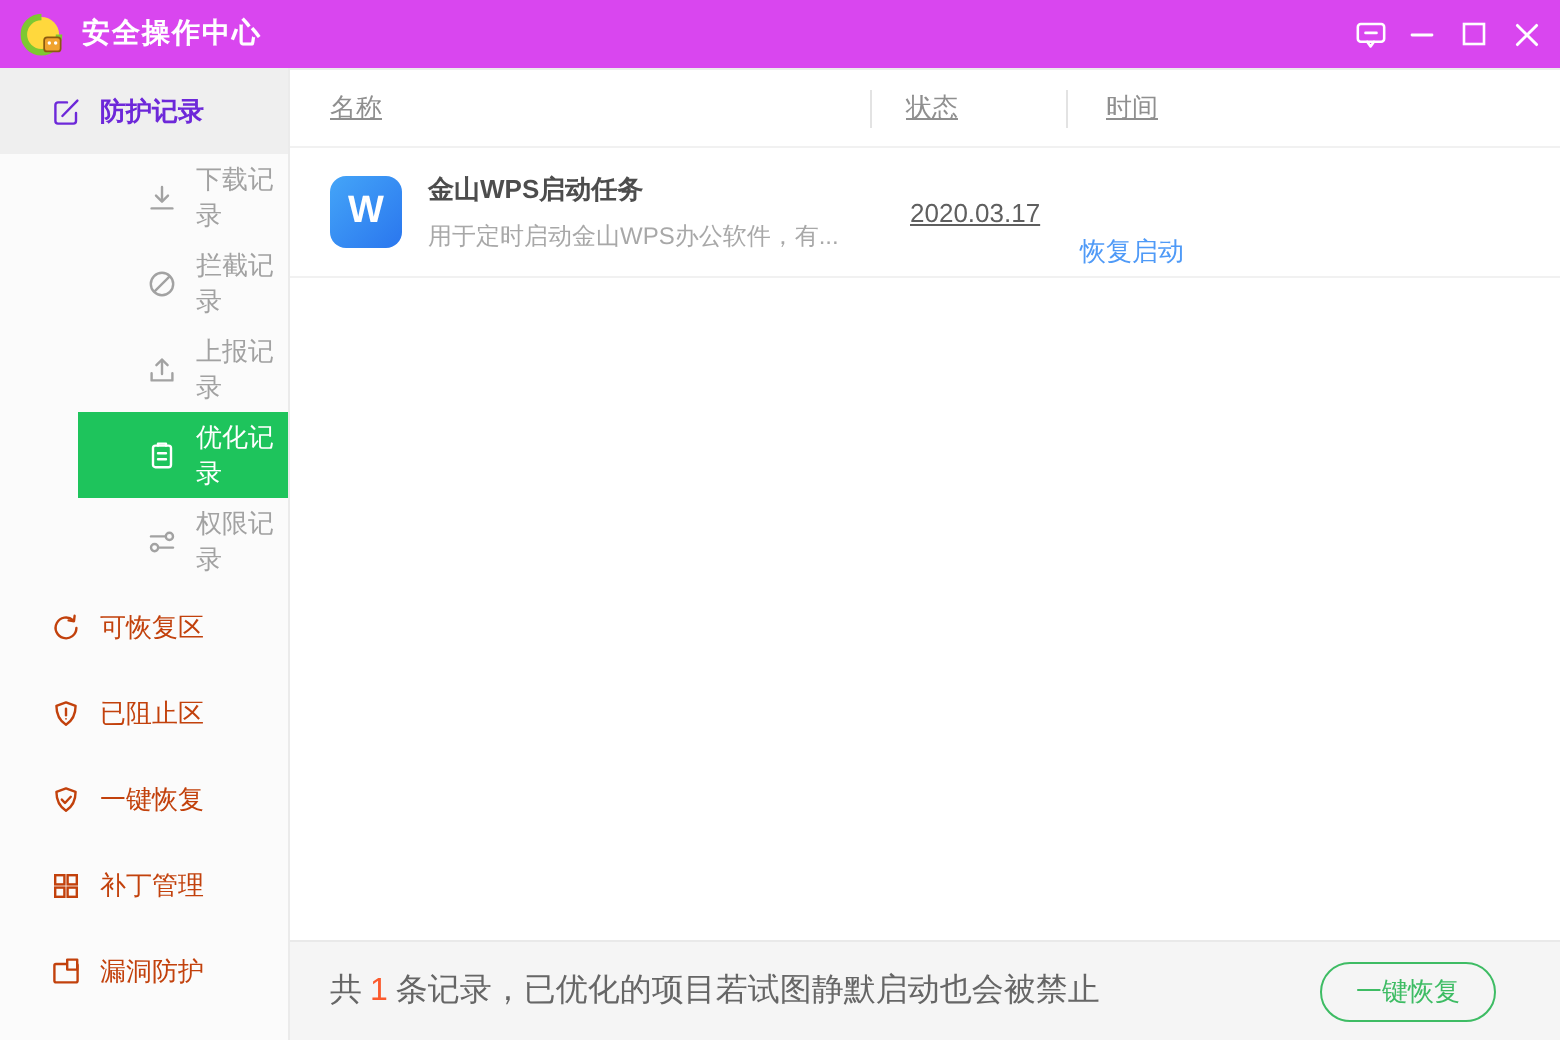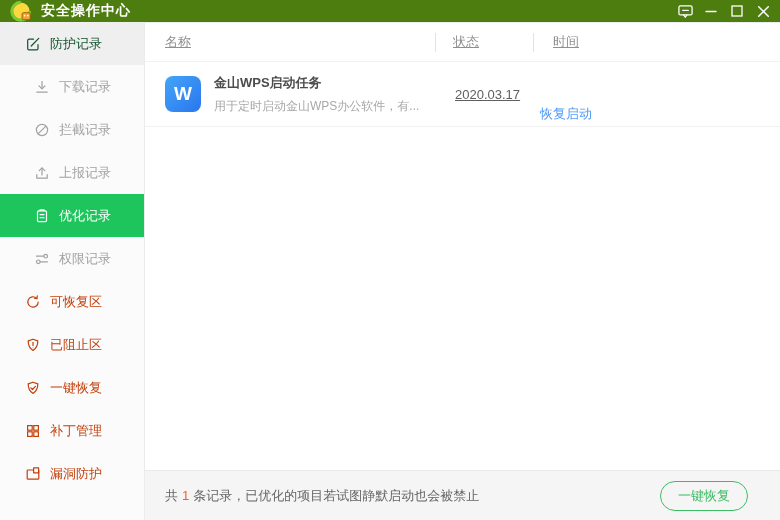--- a/index.html
+++ b/index.html
@@ -2,34 +2,34 @@
 <html><head>
 <meta charset="utf-8">
 <style>
   html,body{margin:0;padding:0;background:#ddd;}
   .window{
     width:780px;height:520px;display:flex;flex-direction:column;
     font-family:"Liberation Sans","DejaVu Sans",sans-serif;
     background:#fff;overflow:hidden;position:relative;
   }
   
-  .titlebar{height:22px;flex:none;background:#4d7c0f;display:flex;align-items:center;padding-left:10px;}
+  .titlebar{height:34px;flex:none;background:#d946ef;display:flex;align-items:center;padding-left:10px;}
   .logo{width:23px;height:23px;margin-right:8px;flex:none;}
   .title{color:#fff;font-size:14px;font-weight:700;letter-spacing:1px;}
   .controls{margin-left:auto;display:flex;align-items:center;height:35px;}
   .ctrl{width:26px;height:35px;display:flex;align-items:center;justify-content:center;color:#fff;cursor:pointer;}
   .ctrl:last-child{margin-right:4px;}
   .ctrl svg{display:block;}
   
   .body{flex:1;display:flex;min-height:0;}
   .sidebar{width:145px;flex:none;background:#fbfbfb;border-right:1px solid #ebebeb;box-sizing:border-box;}
   .nav-item{height:43px;display:flex;align-items:center;gap:9px;padding-left:25px;color:#c2410c;font-size:13px;cursor:pointer;}
   .nav-item svg{flex:none;display:block;}
-  .nav-item.sub{padding-left:34px;color:#a2a2a2;}
-  .nav-item.section{background:#efefef;color:#14532d;}
+  .nav-item.sub{padding-left:34px;color:#a2a2a2;margin-left:39px;}
+  .nav-item.section{background:#efefef;color:#6d28d9;font-weight:bold;}
   .nav-item.selected{background:#1ec45c;color:#fff;align-items:center;}
   
   .main{flex:1;display:flex;flex-direction:column;background:#fff;min-width:0;}
   .grid{display:grid;grid-template-columns:290px 98px 165px 1fr;align-items:center;}
   .thead{height:40px;flex:none;border-top:1px solid #ececec;border-bottom:1px solid #f1f1f1;box-sizing:border-box;}
   .th{font-size:13px;color:#8f8f8f;position:relative;height:100%;display:flex;align-items:center;text-decoration:underline;}
   .th:nth-child(1){padding-left:20px;}
   .th:nth-child(2){padding-left:18px;}
   .th:nth-child(3){padding-left:20px;}
   .th:nth-child(4){padding-left:17px;}
@@ -40,21 +40,21 @@
     color:#fff;display:flex;align-items:center;justify-content:center;font-weight:800;font-size:19px;}
   .name-text{min-width:0;}
   .item-title{font-size:13px;color:#4d4d4d;font-weight:700;margin-bottom:6px;white-space:nowrap;}
   .item-desc{font-size:12px;color:#a8a8a8;white-space:nowrap;overflow:hidden;text-overflow:ellipsis;}
   .cell{font-size:13px;color:#5f5f5f;padding-left:18px;}
   .cell.time{padding-left:20px;text-decoration:underline;}
   .action-link{font-size:13px;color:#4f9af7;padding-left:7px;cursor:pointer;margin-top:40px;}
   .filler{flex:1;}
   
   .footer{height:50px;flex:none;background:#f5f5f5;border-top:1px solid #e9e9e9;display:flex;align-items:center;padding:0 20px;box-sizing:border-box;}
-  .summary{font-size:13px;color:#666;}
+  .summary{font-size:16px;color:#666;}
   .count{color:#fb5a2d;margin:0 4px;}
   .restore-btn{margin-left:auto;margin-right:12px;min-width:88px;height:30px;border-radius:15px;
     border:1px solid #3ebc64;color:#3ebc64;background:transparent;font-size:13px;
     display:flex;align-items:center;justify-content:center;cursor:pointer;box-sizing:border-box;
     font-family:"Liberation Sans","DejaVu Sans",sans-serif;}
 </style>
 </head>
 <body>
 
 <div class="window">

